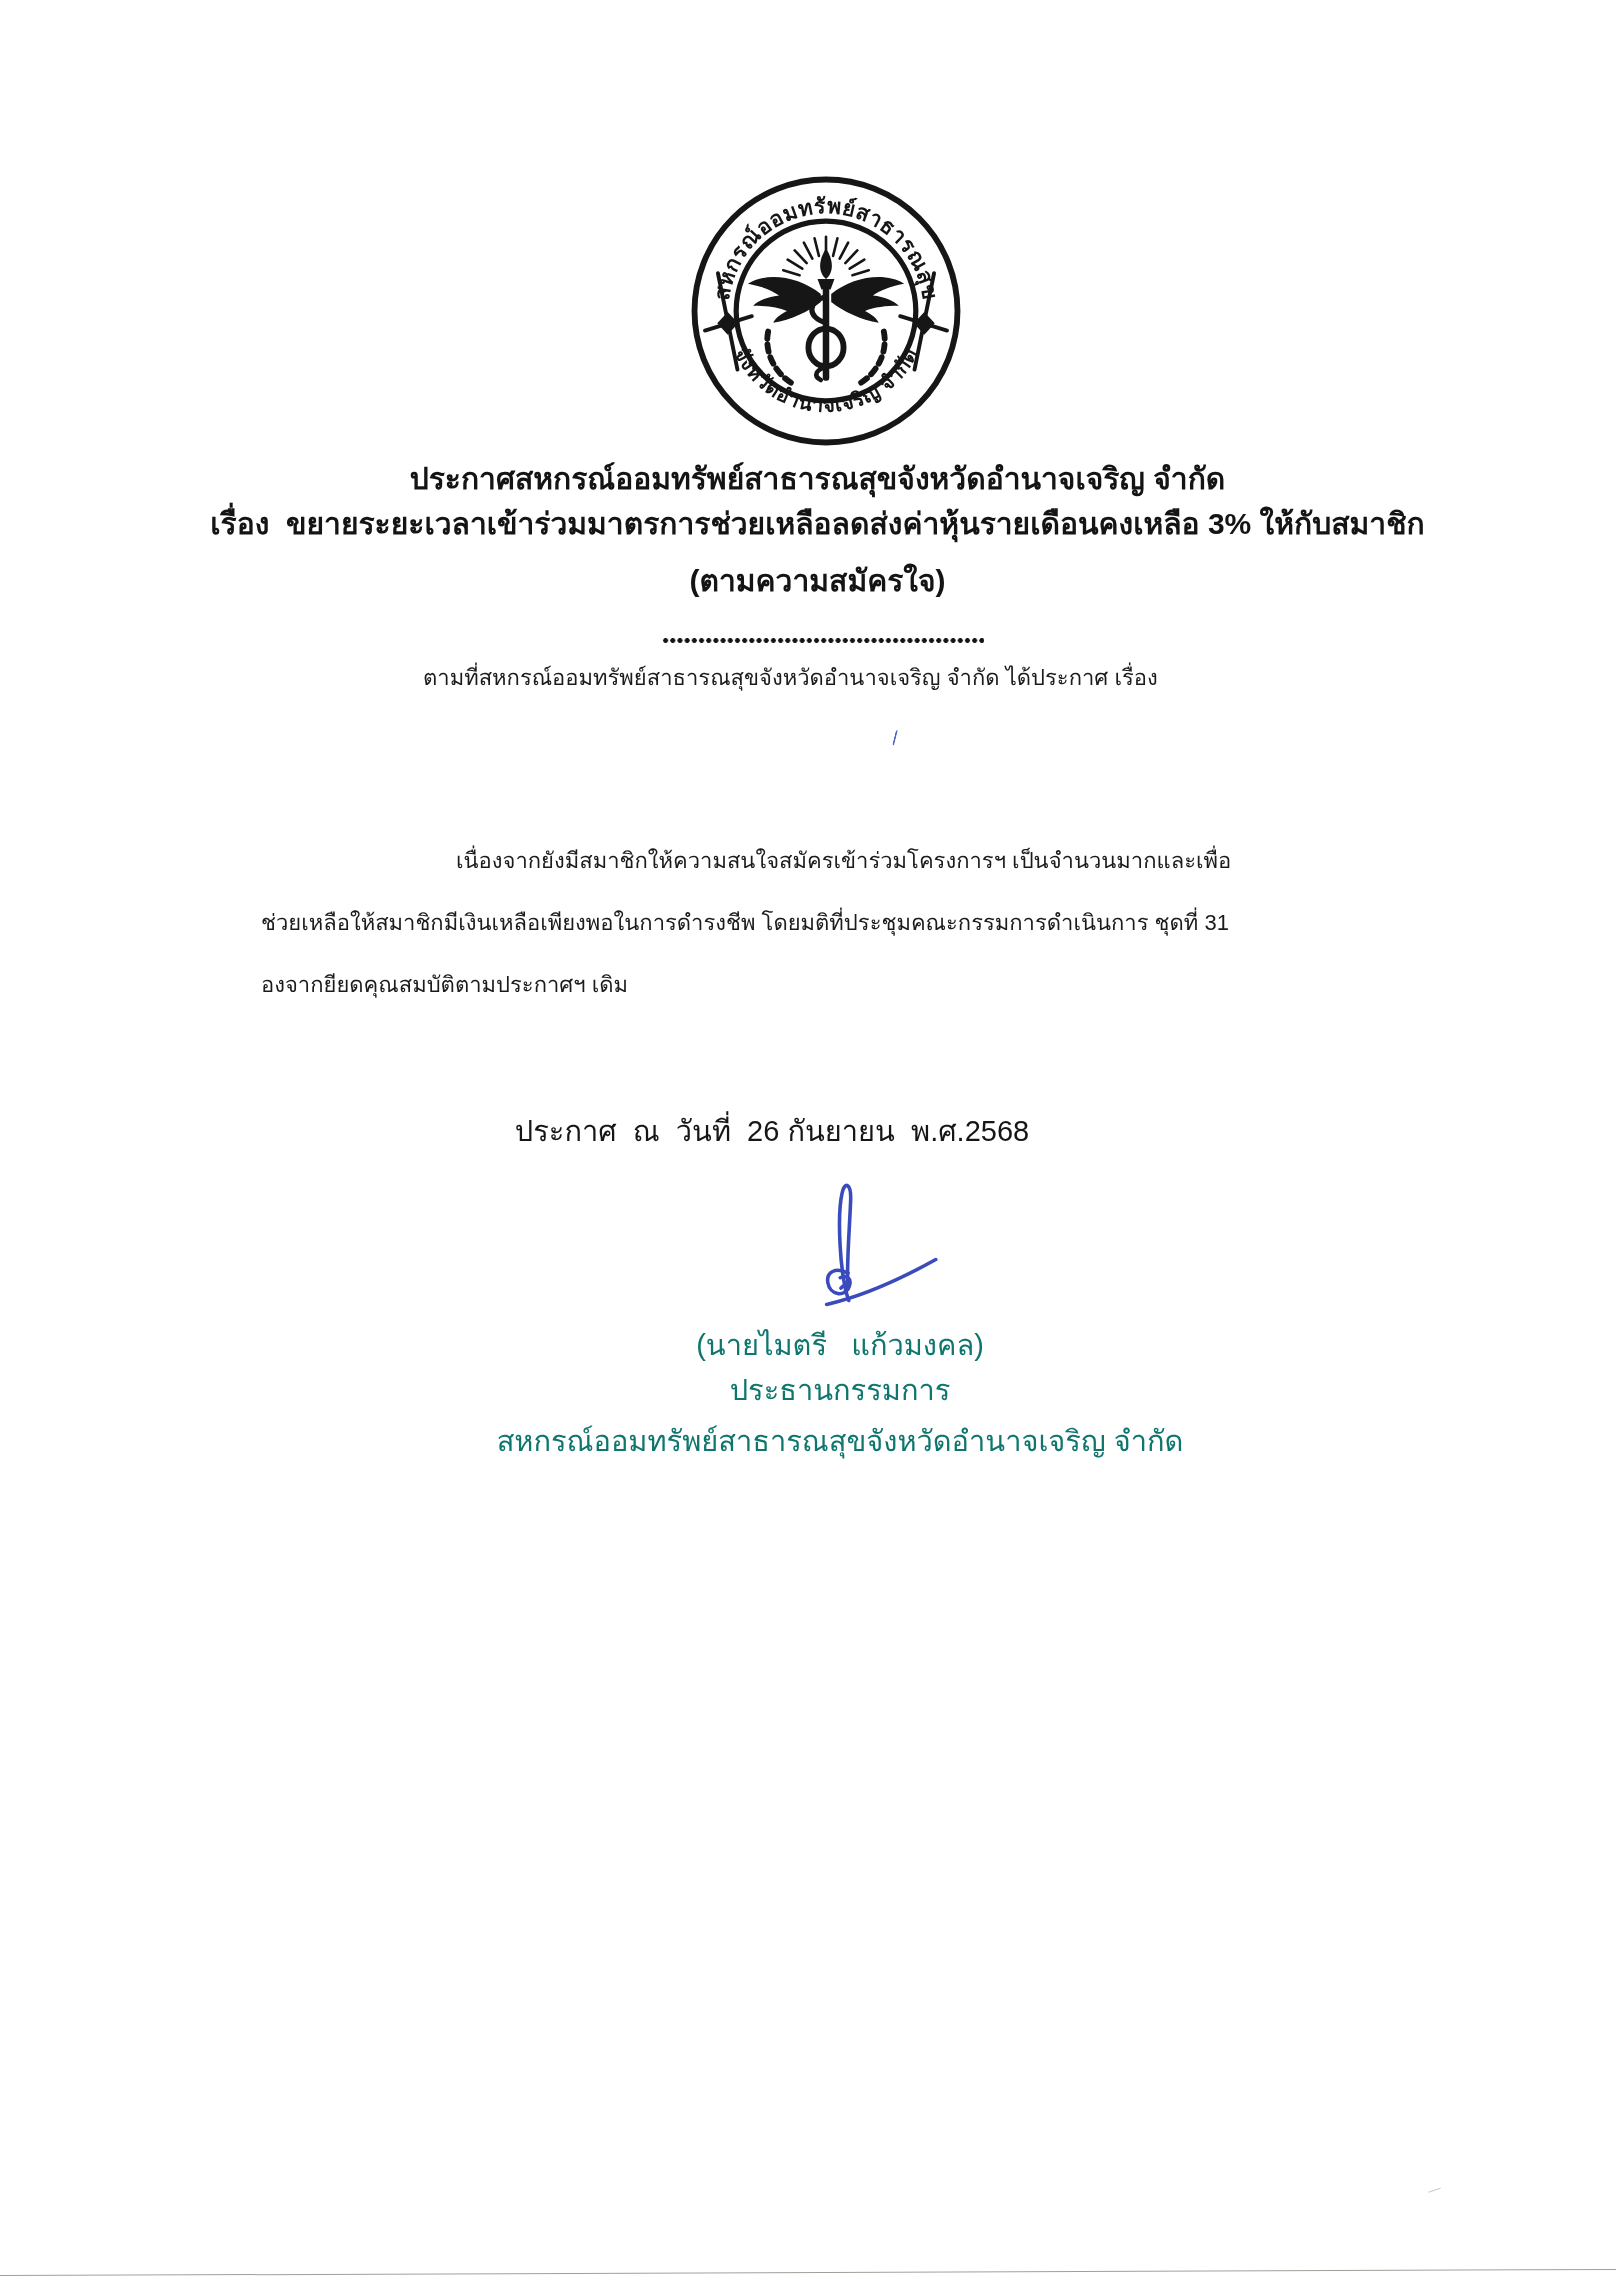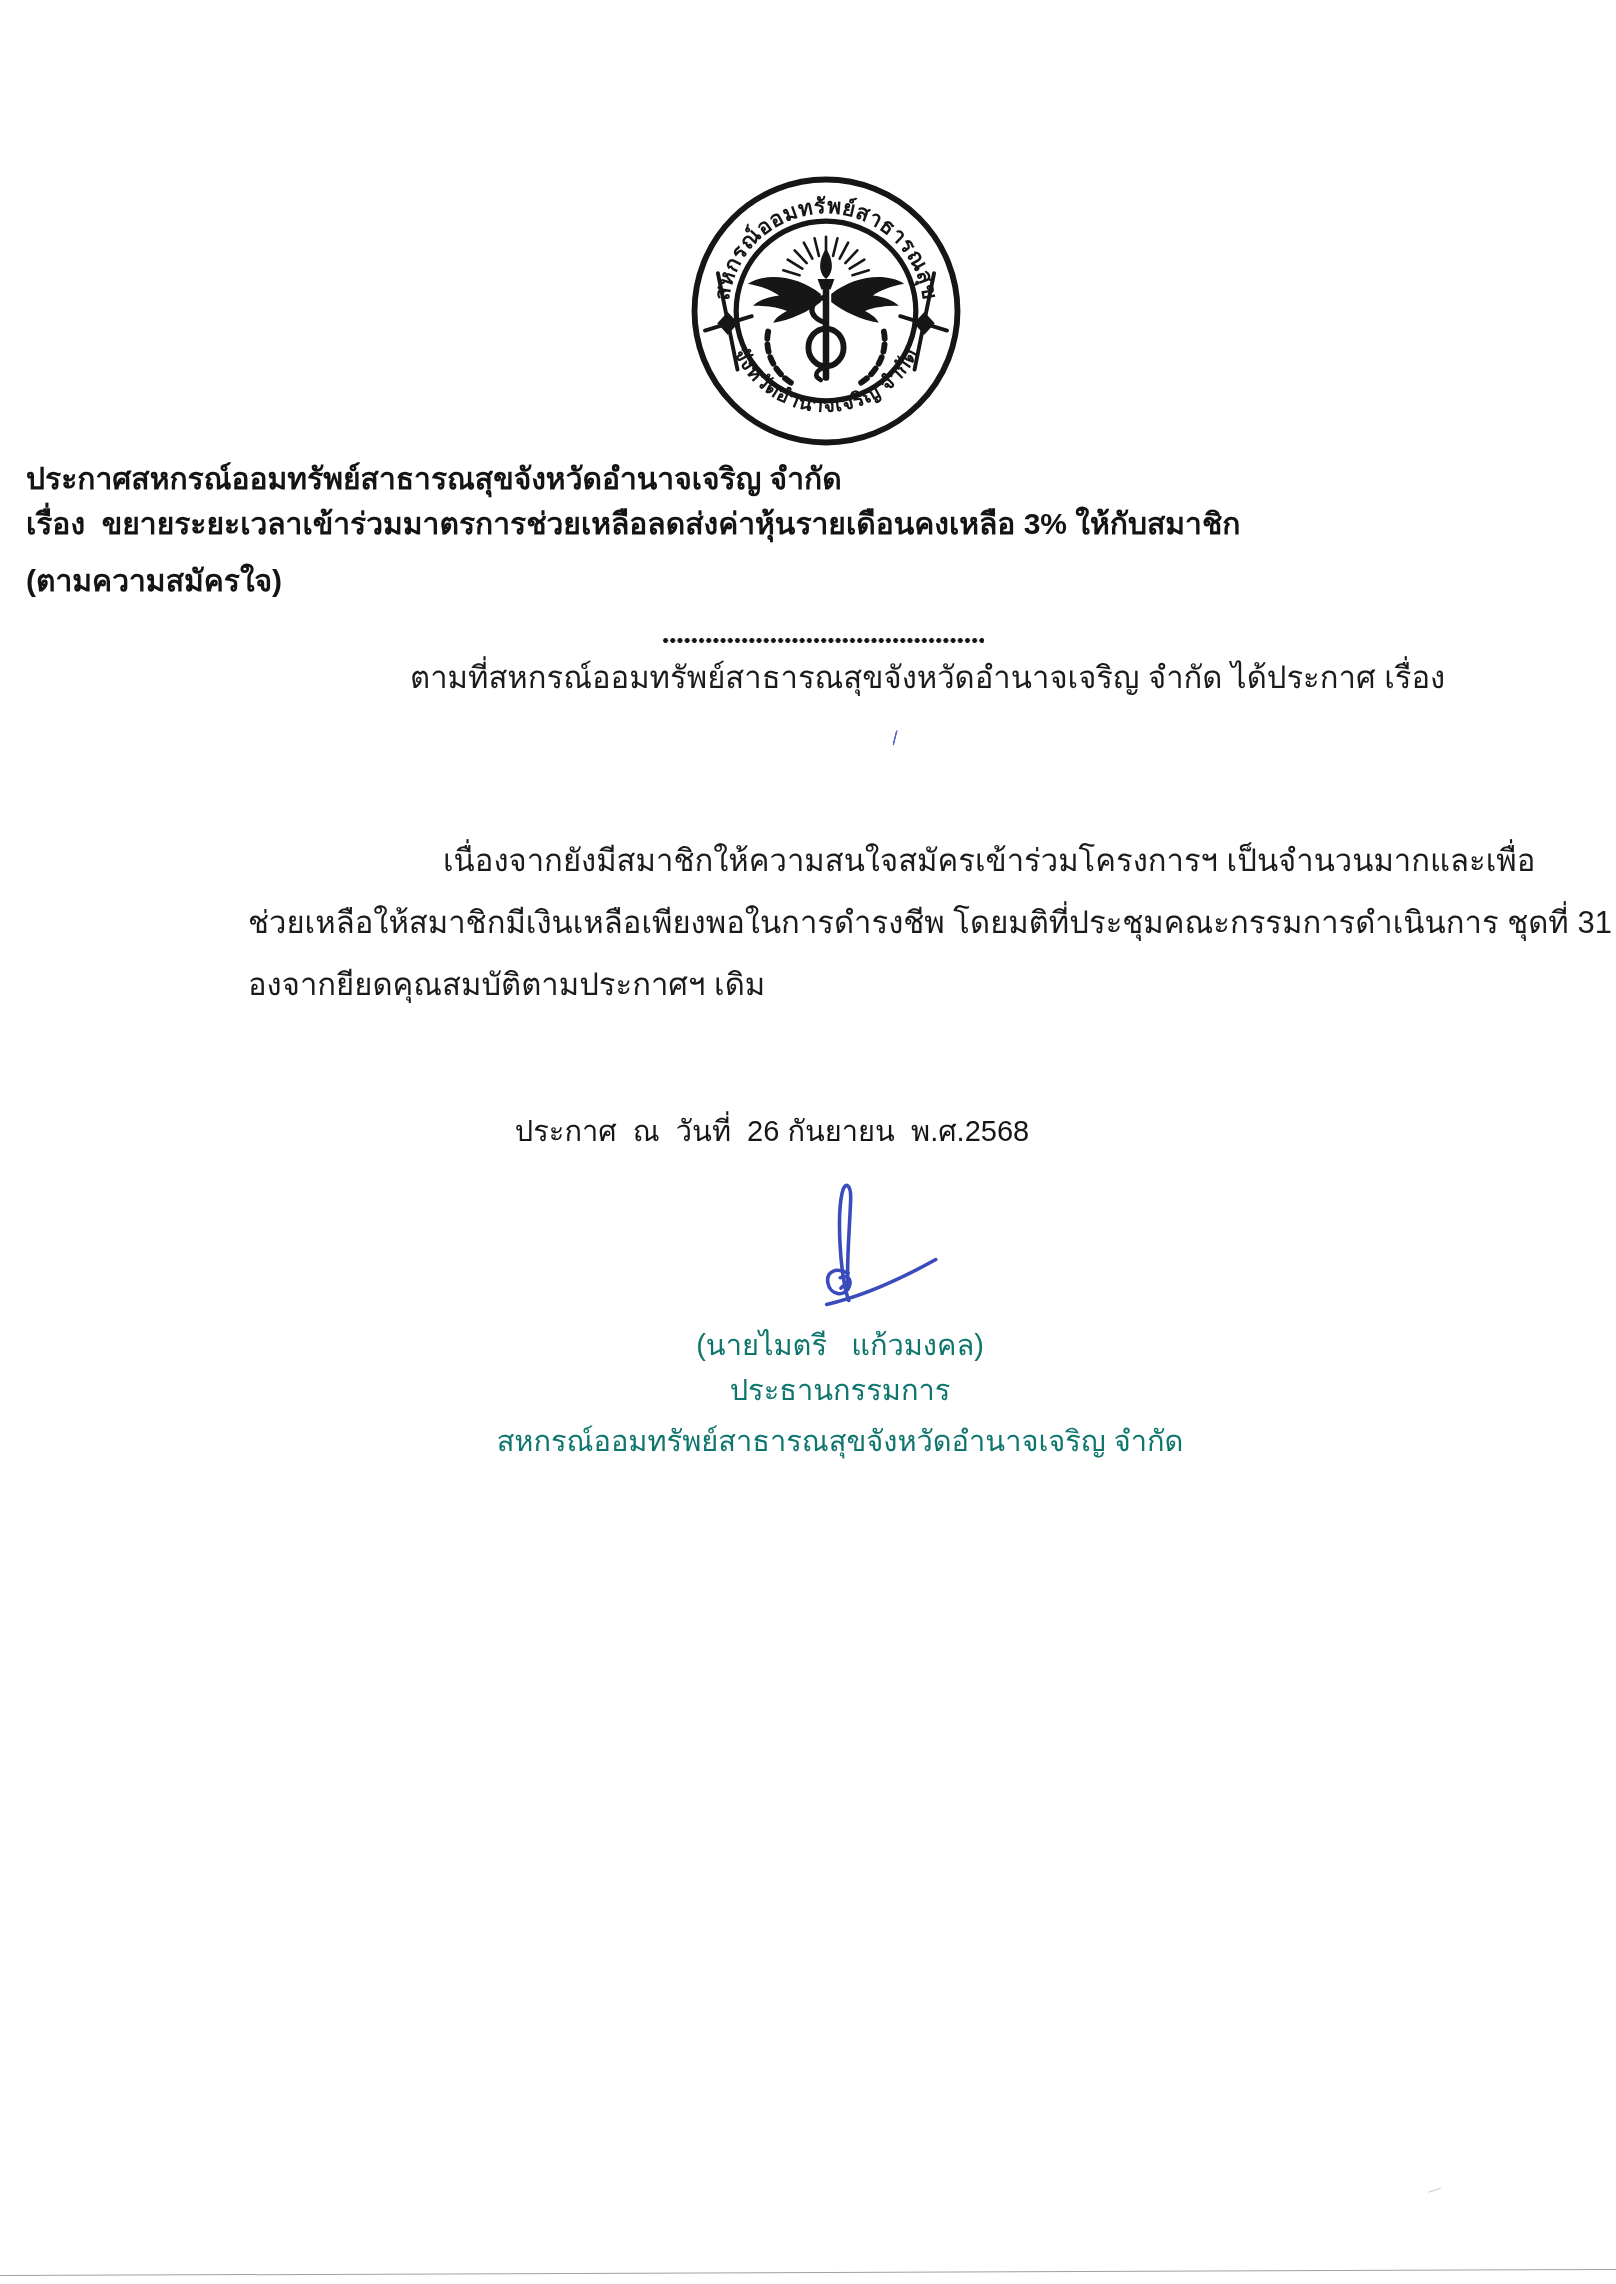--- a/index.html
+++ b/index.html
@@ -14,40 +14,40 @@
     color: #1b1b1b;
   }
   .abs { position: absolute; }
 
   
   .logo { left: 688px; top: 173px; width: 276px; height: 276px; }
 
   
   .title {
     left: 26px; width: 1583px;
-    text-align: left;
+    text-align: center;
     font-size: 30px; font-weight: bold;
     line-height: 42px; white-space: pre;
     color: #141414;
   }
   .t1 { top: 458px; }
   .t2 { top: 503px; }
   .t3 { top: 560px; }
 
   
   .dots {
     left: 662px; top: 636px; width: 322px; height: 9px;
     background-image: radial-gradient(circle, #151515 2.2px, rgba(0,0,0,0) 2.7px);
     background-size: 7.2px 9px;
     background-repeat: repeat-x;
     background-position: 0 50%;
   }
 
   
-  .para { left: 215px; width: 1238px; font-size: 31px; color: #1b1b1b; }
+  .para { left: 228px; width: 1238px; font-size: 22px; color: #1b1b1b; }
   .p1 { top: 646px; }
   .p1 .line { line-height: 63px; }
   .p2 { top: 830px; margin-left: 33px; }
   .p2 .line { line-height: 62px; }
   .line { white-space: pre; }
   .indent { text-indent: 195px; }
 
   
   .dateline {
     left: 0; top: 1111px; width: 1544px;

